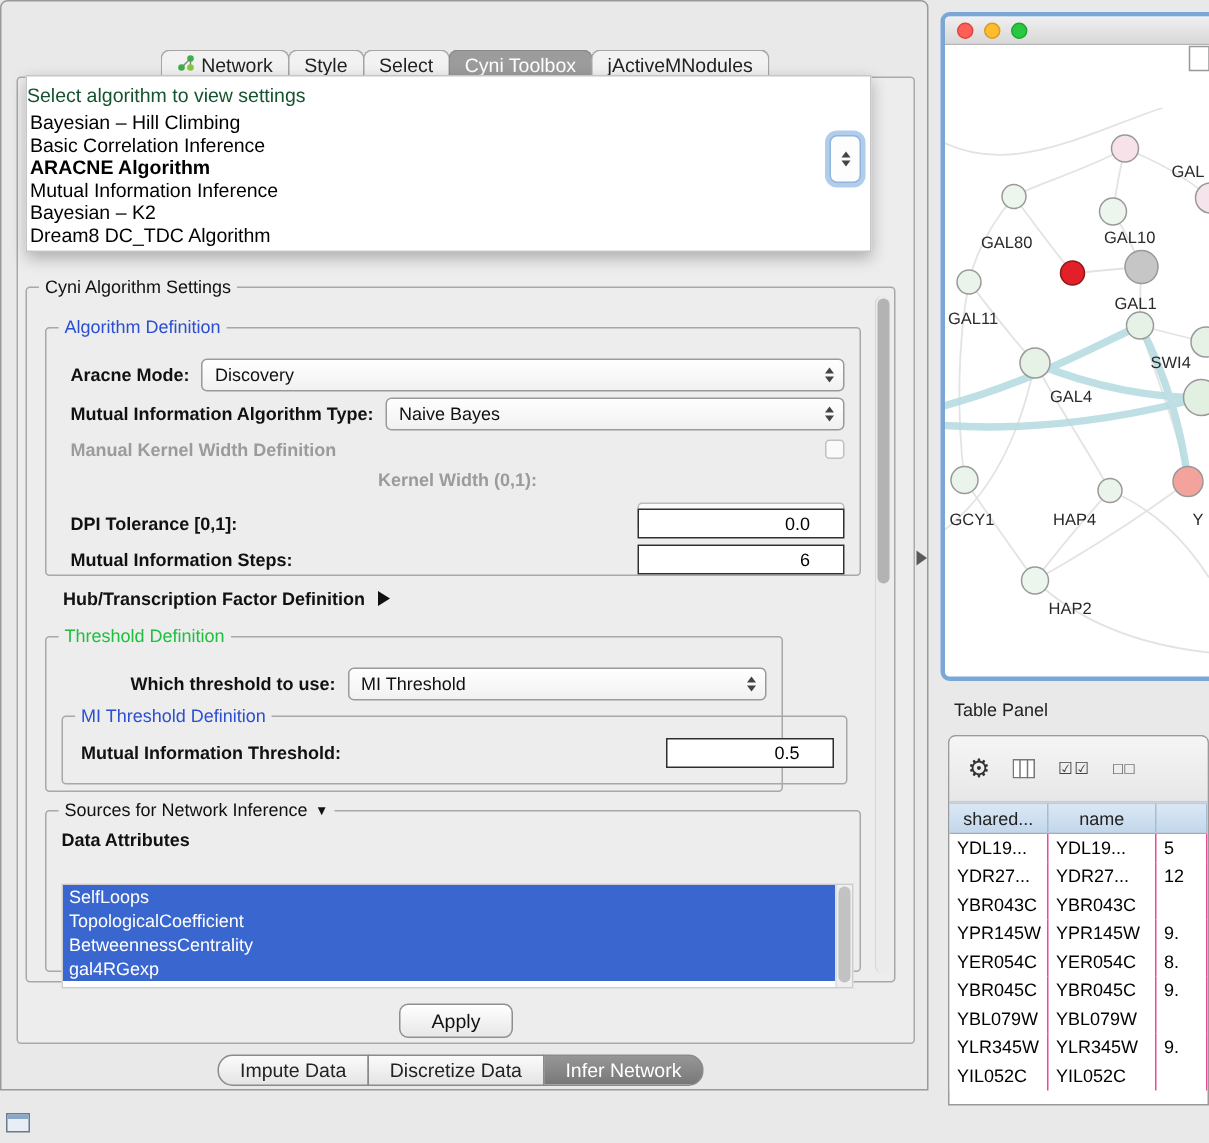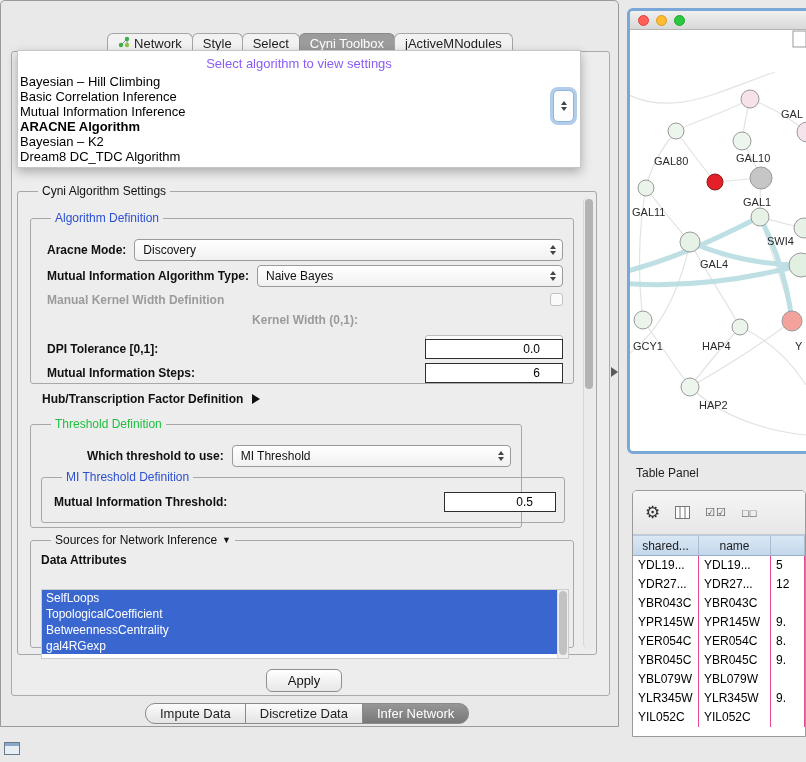--- a/index.html
+++ b/index.html
@@ -22,21 +22,21 @@
     border:1px solid #a5a5a5; border-bottom:none; border-radius:6px 6px 0 0;
     margin-right:-1px; display:flex; align-items:center; gap:4px; height:20px; }
   .tab.selected { background:#9c9c9c; color:#fff; border-color:#8a8a8a; }
 
   .content-panel { position:absolute; left:10px; top:50px; width:599px; height:645px;
     background:#ededed; border:1px solid #aaaaaa; border-radius:3px; }
 
   
   .groupbox { position:absolute; border:1px solid #a8a8a8; border-radius:3px; }
   .legend { position:absolute; top:-8px; left:8px; background:#ededed; padding:0 4px;
-    font-size:12px; color:#111; white-space:nowrap; display:flex; align-items:center; gap:5px;margin-left:12px; }
+    font-size:12px; color:#111; white-space:nowrap; display:flex; align-items:center; gap:5px; }
   .legend.blue  { color:#2b4fd0; }
   .legend.green { color:#1fbf3f; }
 
   .settings-group { position:absolute; left:16px; top:190px; width:580px; height:464px;
     border:1px solid #a8a8a8; border-radius:3px; }
 
   .vscroll { position:absolute; right:2px; top:5px; bottom:5px; width:11px;
     background:#ebebeb; border-left:1px solid #d8d8d8; border-radius:6px; }
   .vscroll .thumb { position:absolute; left:1px; top:2px; width:8px; height:190px;
     background:#b3b3b3; border-radius:5px; }
@@ -78,21 +78,21 @@
     background:#c2c2c2; border-radius:4px; }
 
   .focus-button { position:absolute; left:552px; top:89px; width:21px; height:32px;
     background:#fdfdfd; border:1px solid #8fb6dc; border-radius:5px;
     box-shadow:0 0 0 3px rgba(100,155,215,.5); display:flex; align-items:center;
     justify-content:center; z-index:6; }
 
   .popup { position:absolute; left:16px; top:49px; width:564px; height:118px;
     background:#ffffff; border:1px solid #c6c6c6; box-shadow:0 4px 10px rgba(0,0,0,.28);
     z-index:5; padding-top:4px; }
-  .popup .placeholder { text-align:center; font-size:13px; color:#8b5cf6; height:19px; line-height:17px; }
+  .popup .placeholder { font-size:13px; color:#14532d; height:19px; line-height:17px; }
   .popup .item { font-size:13px; color:#000; height:15px; line-height:15px; padding-left:2px; white-space:nowrap; }
   .popup .item.bold { font-weight:bold; }
 
   .apply-btn { position:absolute; left:265px; top:668px; width:76px; height:23px;
     background:linear-gradient(#ffffff,#e7e7e7); border:1px solid #8f8f8f; border-radius:6px;
     font-size:13px; color:#111; text-align:center; line-height:21px; }
 
   .bottom-tabs { position:absolute; left:145px; top:702px; display:flex; }
   .seg { height:21px; line-height:19px; padding:0 14px; font-size:13px; color:#222;
     background:linear-gradient(#fbfbfb,#e4e4e4); border:1px solid #8a8a8a; margin-left:-1px; }
@@ -286,22 +286,22 @@
       <span class="stepper" style="position:static; transform:none;">
         <span class="up"></span>
           <span class="down"></span>
       </span>
     </div>
 
     <div class="popup">
       <div class="placeholder">Select algorithm to view settings</div>
       <div class="item">Bayesian – Hill Climbing</div>
       <div class="item">Basic Correlation Inference</div>
+      <div class="item bold">ARACNE Algorithm</div>
       <div class="item">Mutual Information Inference</div>
-      <div class="item bold">ARACNE Algorithm</div>
       <div class="item">Bayesian – K2</div>
       <div class="item">Dream8 DC_TDC Algorithm</div>
     </div>
 
     <div class="apply-btn">Apply</div>
 
     <div class="bottom-tabs">
       <div class="seg first">Impute Data</div>
       <div class="seg">Discretize Data</div>
       <div class="seg last selected">Infer Network</div>

